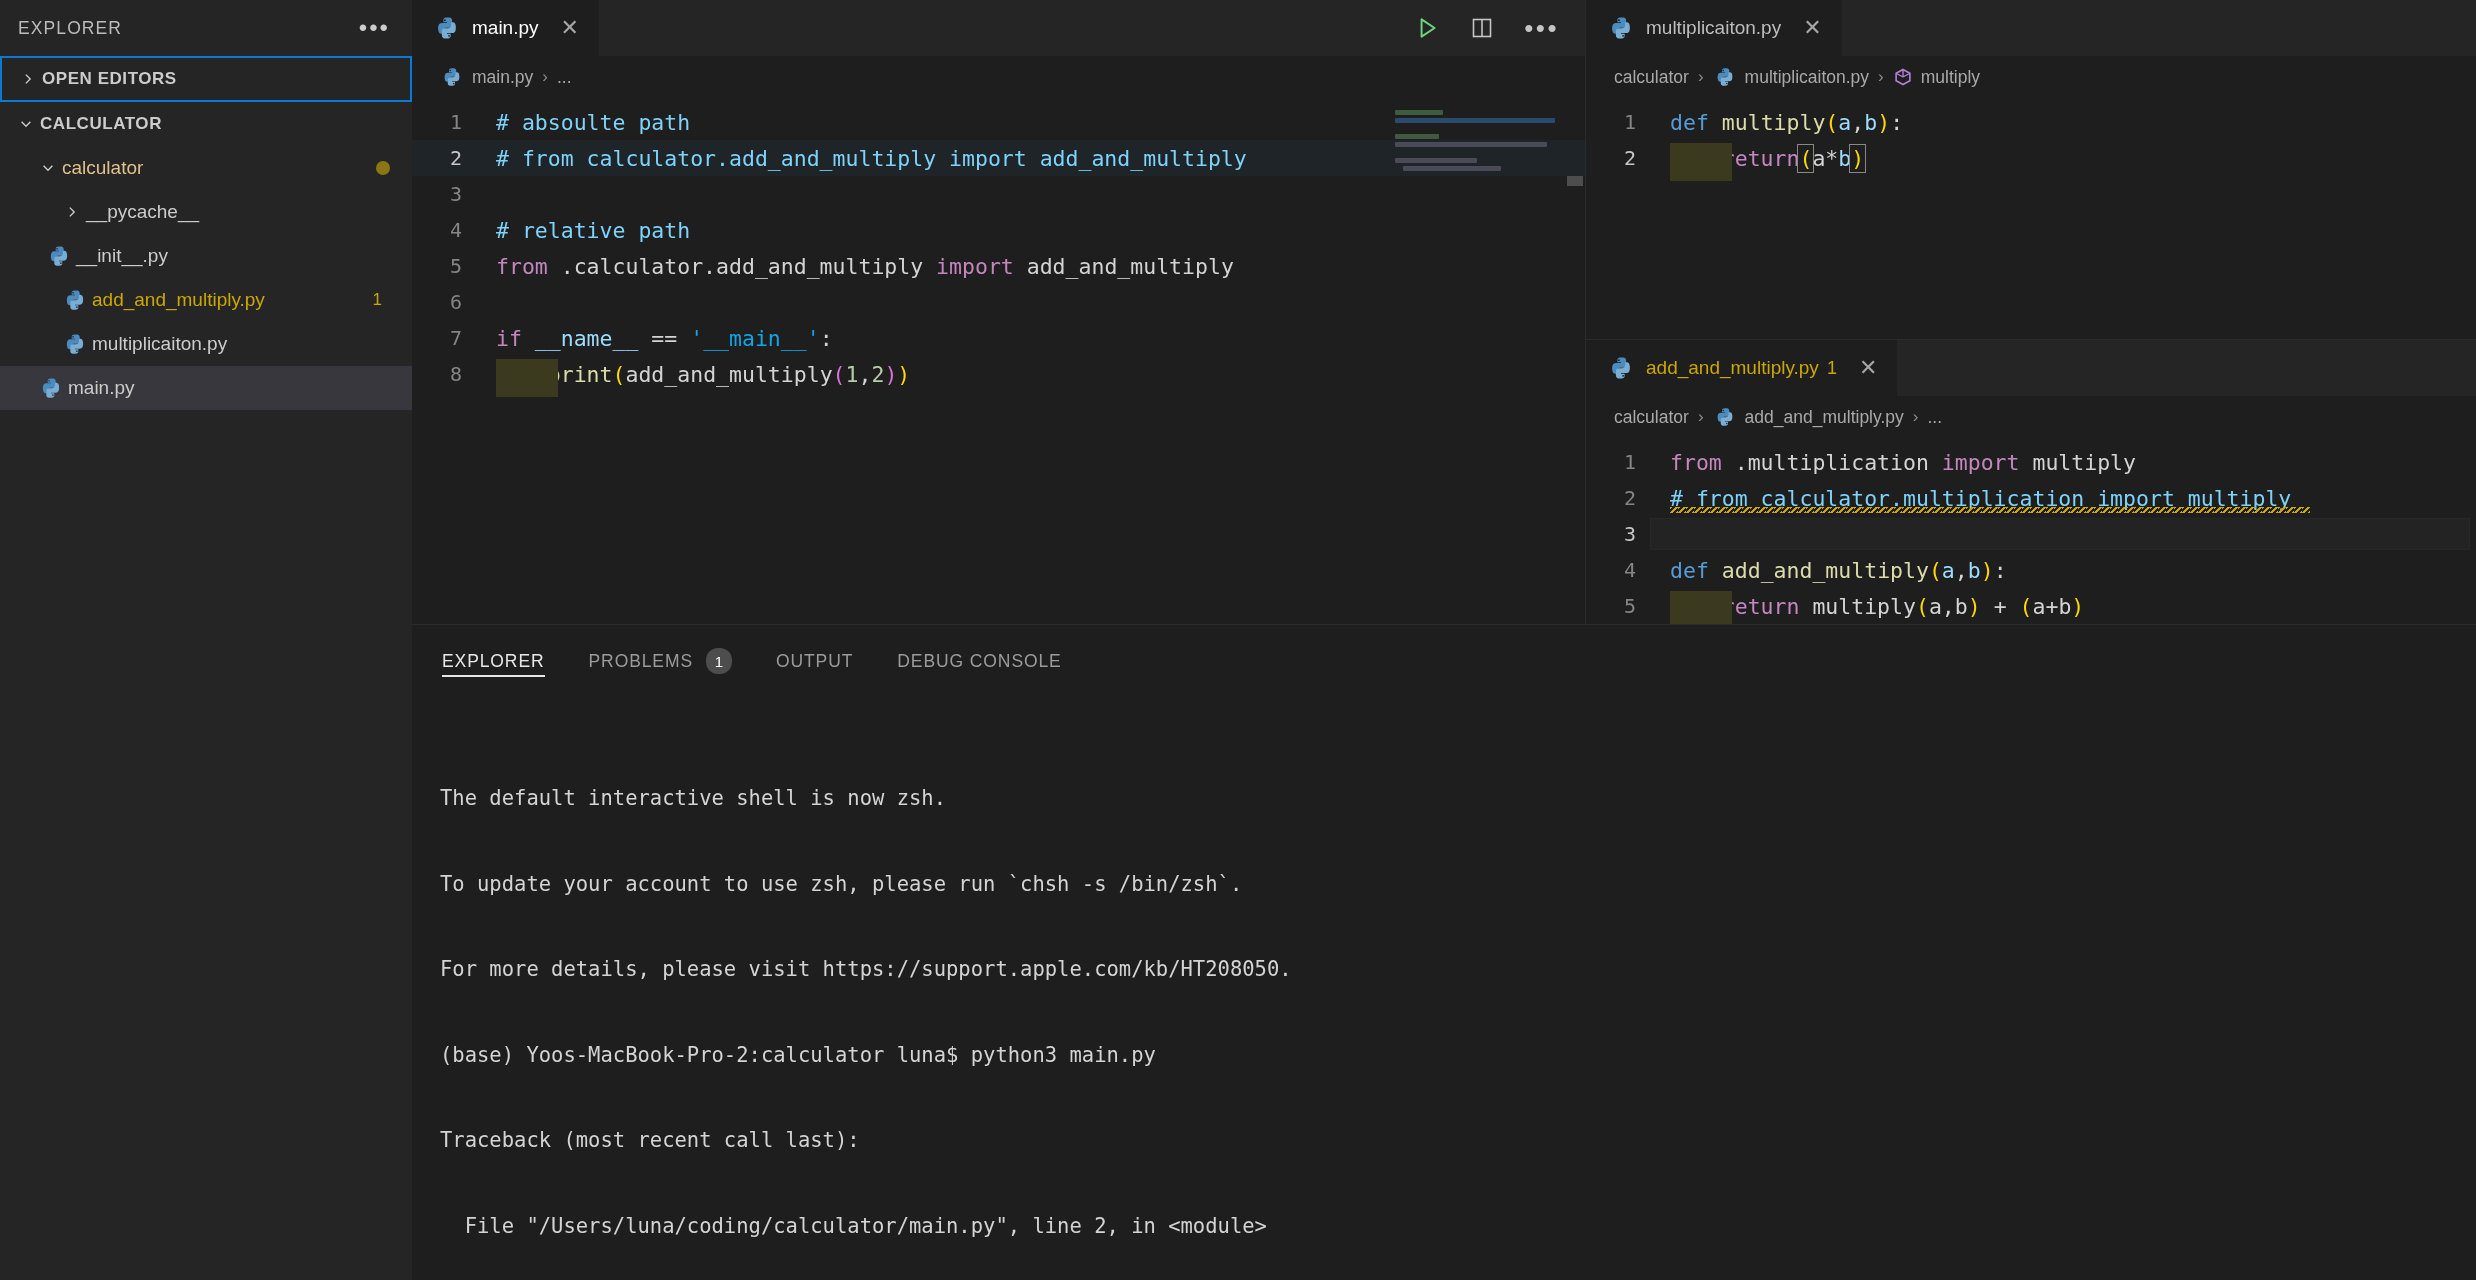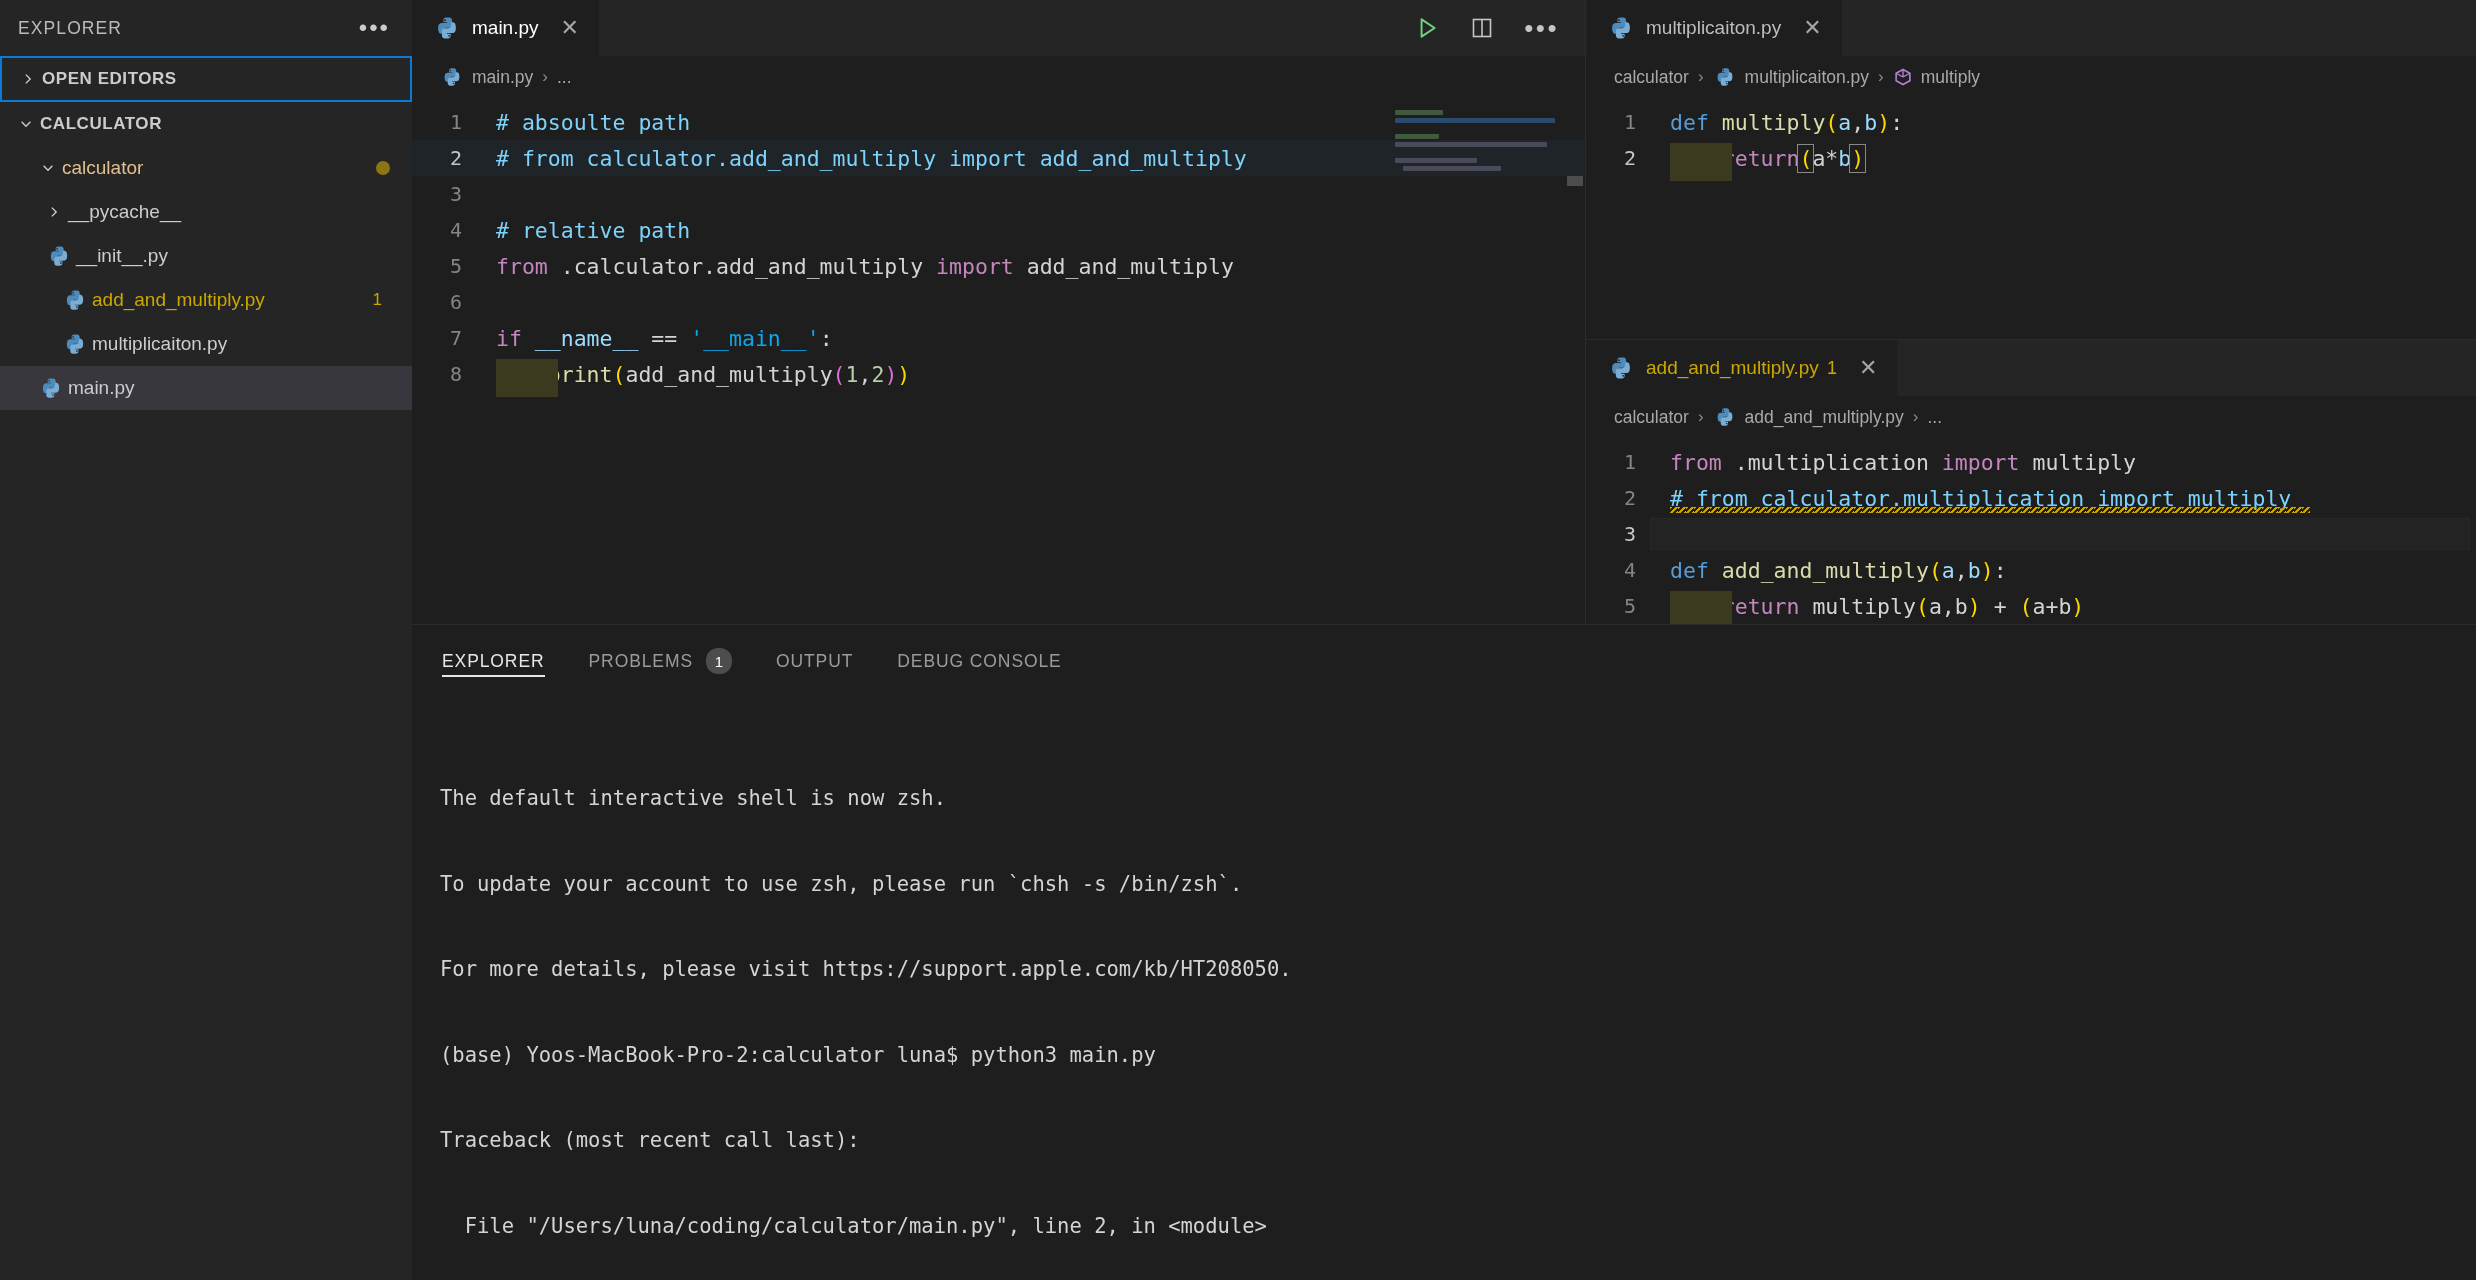--- a/index.html
+++ b/index.html
@@ -225,21 +225,21 @@
     <div class="tree-row" style="padding-left:34px">
       <span class="chev">
         <svg width="14" height="14" viewBox="0 0 16 16">
             <path d="M3 5.5 L8 10.5 L13 5.5" stroke="#ccc" stroke-width="1.6" fill="none"></path>
           </svg>
       </span>
       <span class="tree-label folder-mod">calculator</span>
       <span class="dot-mod"></span>
     </div>
 
-    <div class="tree-row" style="padding-left:40px">
+    <div class="tree-row" style="padding-left:58px">
       <span class="chev">
         <svg width="14" height="14" viewBox="0 0 16 16">
             <path d="M5.5 3 L10.5 8 L5.5 13" stroke="#ccc" stroke-width="1.6" fill="none"></path>
           </svg>
       </span>
       <span class="tree-label">__pycache__</span>
     </div>
 
     <div class="tree-row" style="padding-left:42px">
       <span class="pyicon">

